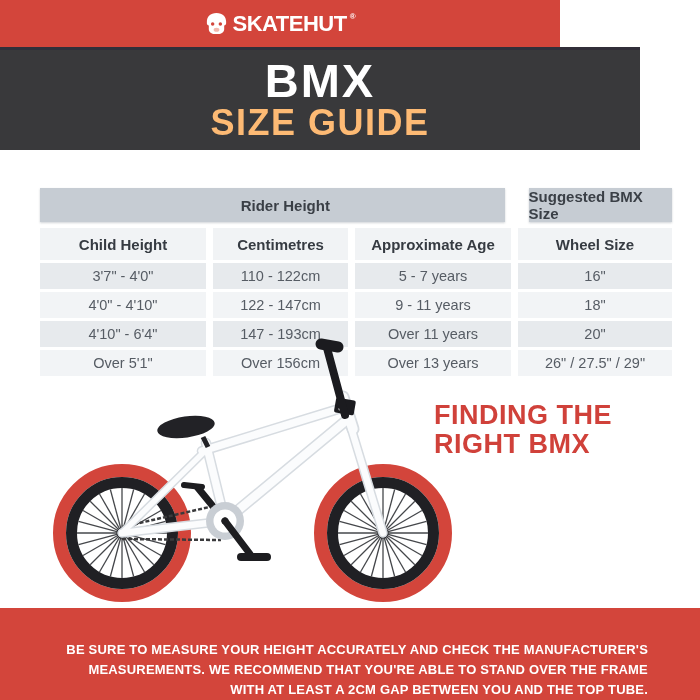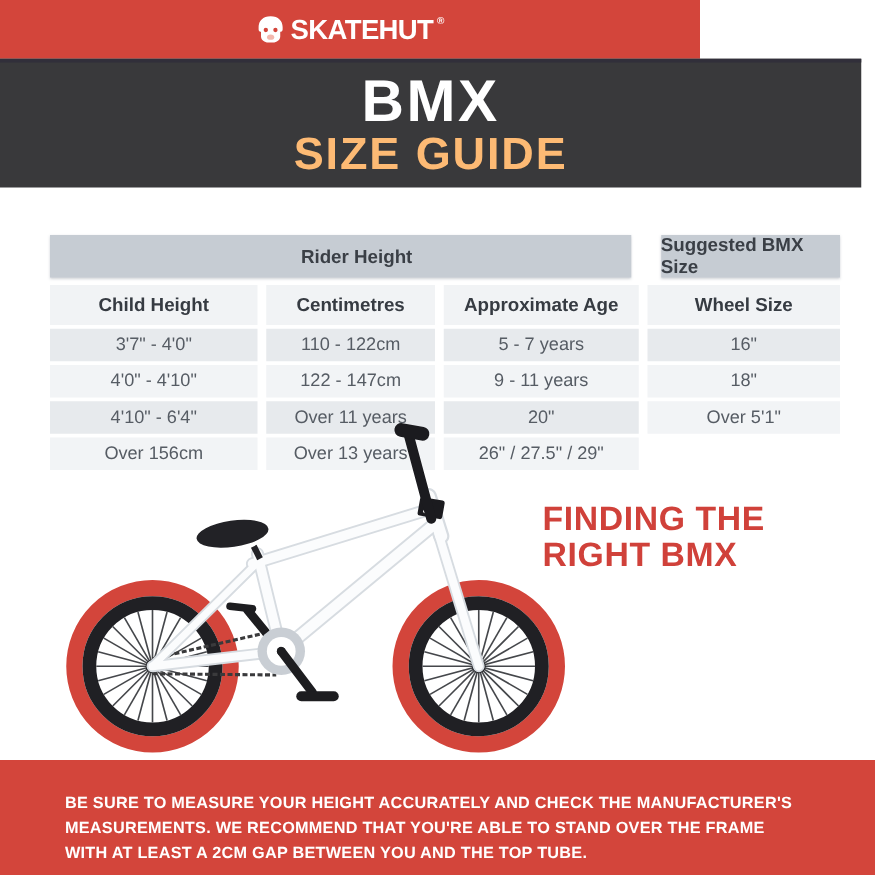--- a/index.html
+++ b/index.html
@@ -10,21 +10,21 @@
   
   .top-band{
     position:absolute;left:0;top:0;width:560px;height:47px;background:#d3453b;
     display:flex;align-items:center;justify-content:center;
   }
   .logo{display:flex;align-items:center;gap:3px;}
   .logo-text{color:#fff;font-weight:bold;font-size:22px;letter-spacing:-0.5px;}
   .logo-reg{color:#fff;font-size:8px;vertical-align:super;position:relative;top:-7px;font-weight:bold;}
   
   .hero{
-    position:absolute;left:0;top:47px;width:689px;height:103px;background:#39393b;
+    position:absolute;left:0;top:47px;width:640px;height:103px;background:#39393b;
     border-top:3px solid #312f3a;box-sizing:border-box;text-align:center;
   }
   .hero-title{color:#ffffff;font-weight:bold;font-size:47px;line-height:1.0;letter-spacing:2px;margin-top:7px;}
   .hero-sub{color:#fdba74;font-weight:bold;font-size:36px;line-height:1.05;letter-spacing:1.5px;}
   
   .tbl{position:absolute;left:40px;top:188px;width:632px;}
   .tbl-group{display:flex;gap:7px;height:34px;margin-bottom:6px;}
   .gcell{
     background:#c6ccd3;display:flex;align-items:center;justify-content:center;
     font-weight:bold;font-size:15px;color:#3a3f46;box-shadow:0 1px 2px rgba(120,130,140,.35);
@@ -42,21 +42,21 @@
   .r-dark{background:#e7eaed;} .r-light{background:#f2f4f6;}
   
   .bike{position:absolute;left:35px;top:335px;width:430px;height:273px;}
   
   .info{position:absolute;top:401px;right:26px;width:240px;}
   .info-h{color:#d0413a;font-weight:bold;font-size:27px;line-height:1.06;letter-spacing:0.5px;}
   .info-body{margin-top:12px;font-size:14.3px;line-height:1.28;color:#3d3e41;}
   
   .footer{
     position:absolute;left:0;top:608px;width:700px;height:92px;background:#d3453b;
-    box-sizing:border-box;padding:24px 52px 0;text-align:left;
+    box-sizing:border-box;padding:32px 52px 0;text-align:right;
     color:#ffffff;font-weight:bold;font-size:13px;line-height:20px;letter-spacing:0.2px;
   }
 </style>
 </head>
 <body>
 
 <div class="canvas">
 
   <div class="top-band">
     <div class="logo">
@@ -91,20 +91,21 @@
       <div class="dcell r-dark">110 - 122cm</div>
       <div class="dcell r-dark">5 - 7 years</div>
       <div class="dcell r-dark">16"</div>
 
       <div class="dcell r-light">4'0" - 4'10"</div>
       <div class="dcell r-light">122 - 147cm</div>
       <div class="dcell r-light">9 - 11 years</div>
       <div class="dcell r-light">18"</div>
 
       <div class="dcell r-dark">4'10" - 6'4"</div>
+      <div class="dcell r-dark">147 - 193cm</div>
       <div class="dcell r-dark">Over 11 years</div>
       <div class="dcell r-dark">20"</div>
 
       <div class="dcell r-light">Over 5'1"</div>
       <div class="dcell r-light">Over 156cm</div>
       <div class="dcell r-light">Over 13 years</div>
       <div class="dcell r-light">26" / 27.5" / 29"</div>
     </div>
   </div>
 

